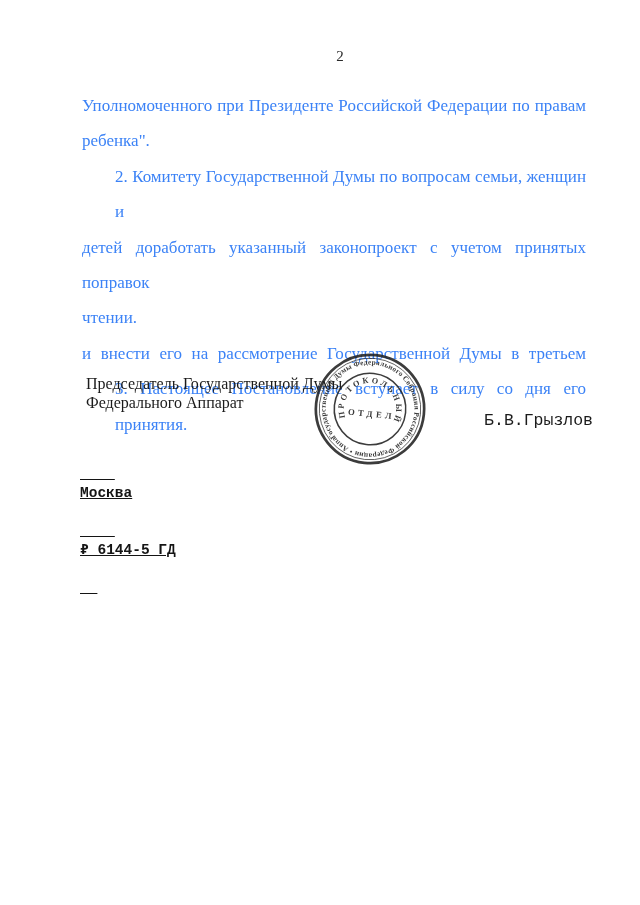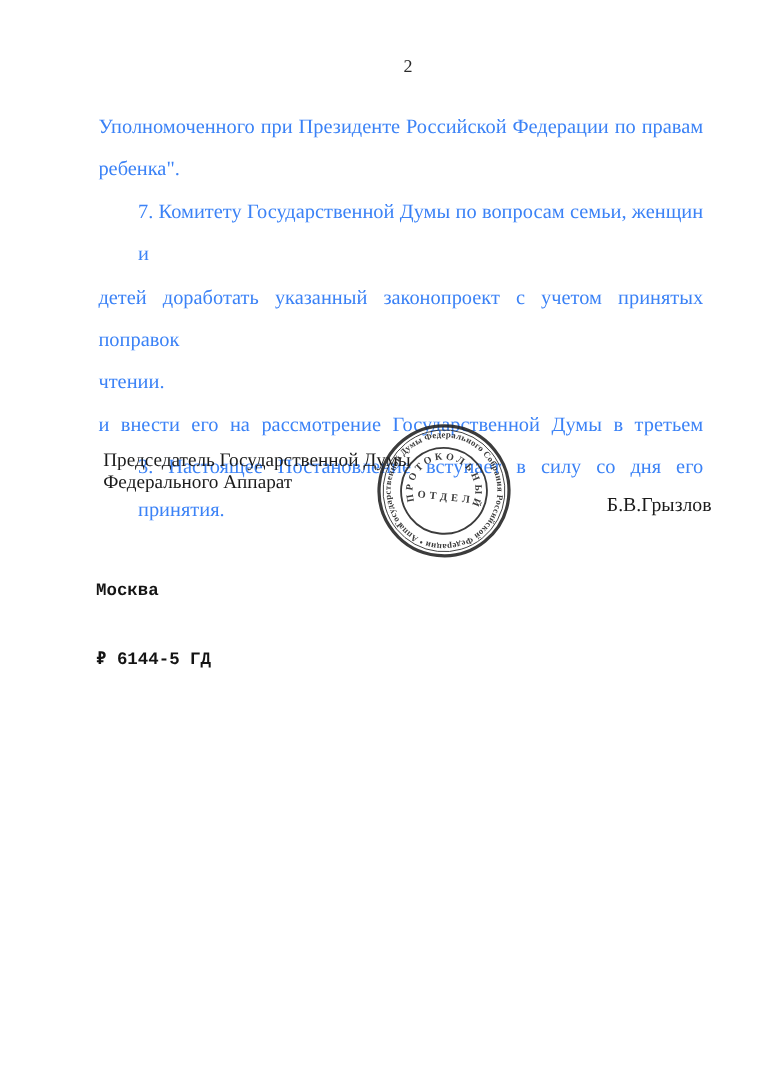--- a/index.html
+++ b/index.html
@@ -39,20 +39,21 @@
     font-size: 16px;
     line-height: 19px;
     color: #1b1b1b;
   }
   .sig .sig-line { white-space: nowrap; }
   .sig-name {
     position: absolute;
     top: 411px; right: 47px;
     font-size: 16.5px;
     color: #1b1b1b;
+    font-family: Liberation Mono, monospace;
   }
   .stamp {
     position: absolute;
     top: 350px; left: 312px;
     width: 116px; height: 118px;
     opacity: 0.88;
   }
   .stamp svg { display: block; }
   .stamp text {
     font-family: "Liberation Serif", serif;
@@ -64,33 +65,34 @@
   .center-text { font-size: 9px;   letter-spacing: 3.5px; }
   .footer {
     position: absolute;
     top: 446px; left: 80px;
     font-family: "Liberation Mono", "DejaVu Sans Mono", monospace;
     font-weight: bold;
     font-size: 14.5px;
     line-height: 19px;
     color: #141414;
     white-space: pre;
+    text-decoration: underline;
   }
 </style>
 </head>
 <body>
 
 <div class="page">
 
   <div class="pagenum">2</div>
 
   <div class="docbody">
     <div class="ln just">Уполномоченного при Президенте Российской Федерации по правам</div>
     <div class="ln">ребенка".</div>
-    <div class="ln just indent">7. Комитету Государственной Думы по вопросам семьи, женщин и</div>
+    <div class="ln just indent">2. Комитету Государственной Думы по вопросам семьи, женщин и</div>
     <div class="ln just">детей доработать указанный законопроект с учетом принятых поправок</div>
     <div class="ln">чтении.</div>
     <div class="ln just">и внести его на рассмотрение Государственной Думы в третьем</div>
     <div class="ln just indent">3. Настоящее Постановление вступает в силу со дня его принятия.</div>
   </div>
 
   <div class="sig">
     <div class="sig-line">Председатель Государственной Думы</div>
     <div class="sig-line">Федерального Аппарат</div>
   </div>

